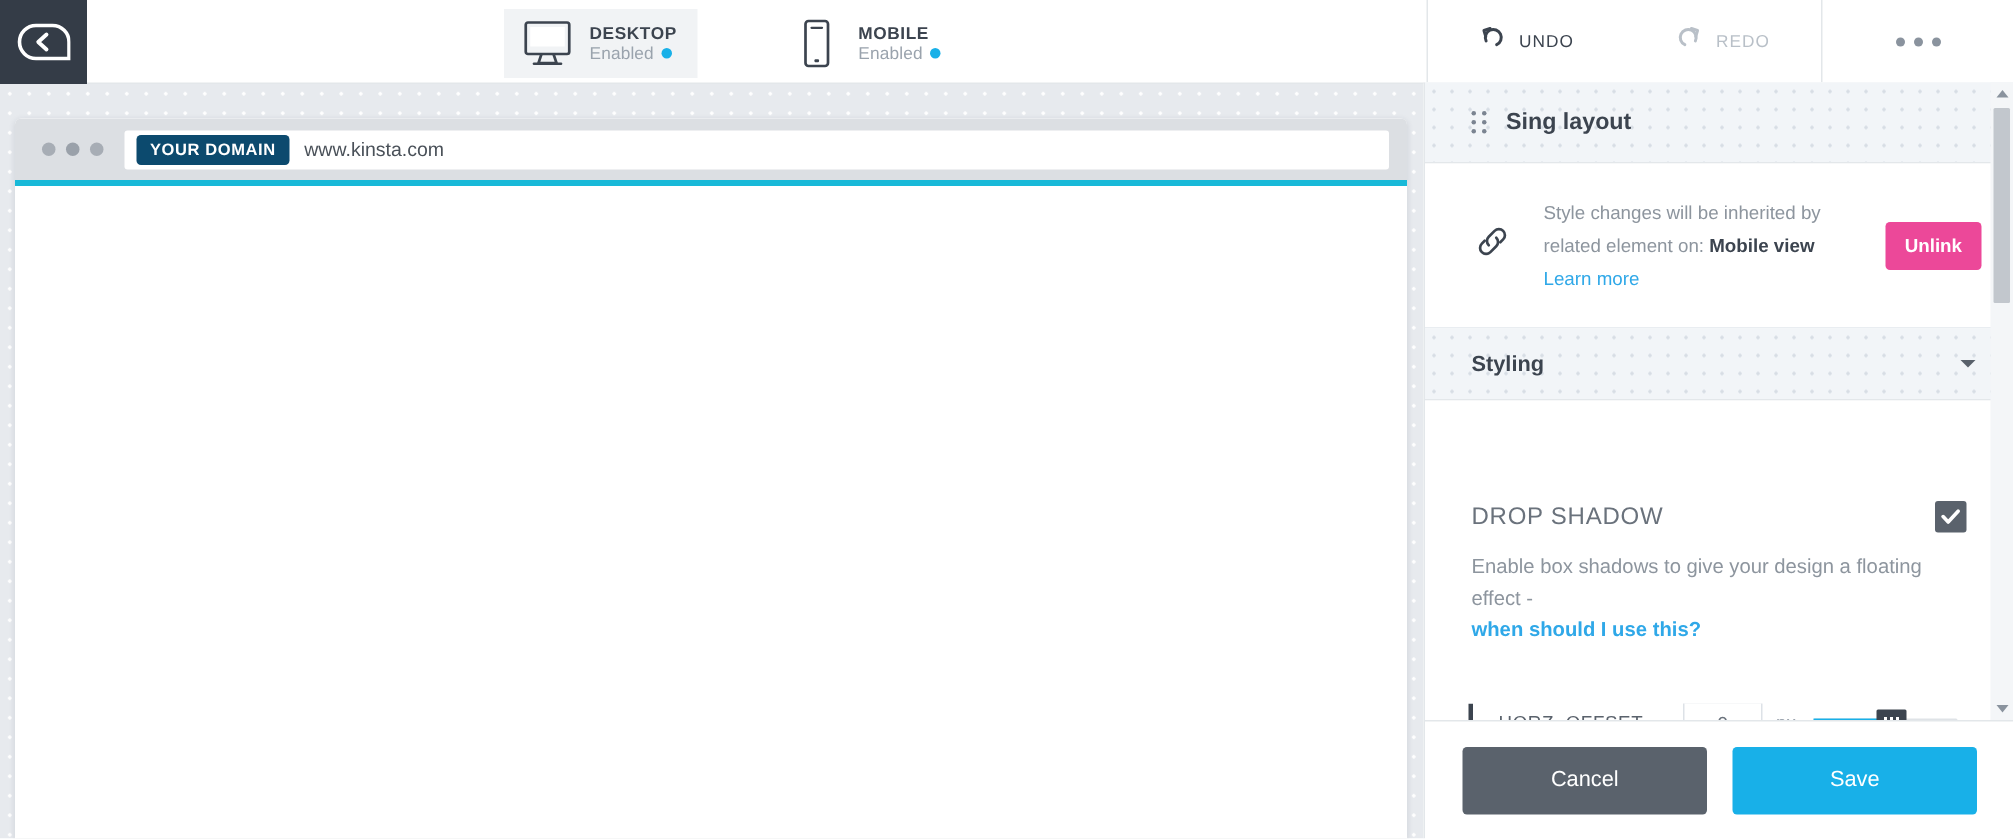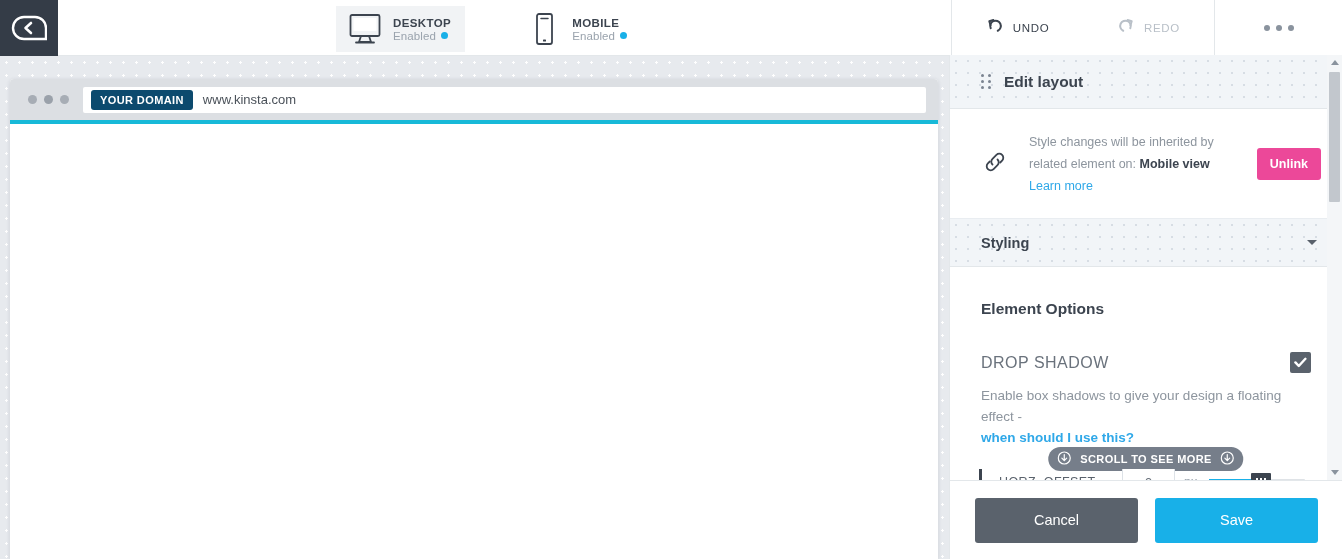--- a/index.html
+++ b/index.html
@@ -342,21 +342,21 @@
 
     <div class="panel-head dotted">
       <span class="drag-dots">
         <i></i>
           <i></i>
           <i></i>
           <i></i>
           <i></i>
           <i></i>
       </span>
-      <span class="title">Edit layout</span>
+      <span class="title">Sing layout</span>
     </div>
 
     <div class="inherit-box">
       <span>
         <svg width="30" height="30" viewBox="0 0 30 30">
           <path d="M12.5 17.5 A4 4 0 0 1 12.5 11.8 L16.4 7.9 A4 4 0 0 1 22.1 13.6 L20.2 15.5" fill="none" stroke="#3c444f" stroke-width="1.8" stroke-linecap="round"></path>
           <path d="M17.5 12.5 A4 4 0 0 1 17.5 18.2 L13.6 22.1 A4 4 0 0 1 7.9 16.4 L9.8 14.5" fill="none" stroke="#3c444f" stroke-width="1.8" stroke-linecap="round"></path>
         </svg>
       </span>
       <div class="inherit-txt">
@@ -366,51 +366,35 @@
       </div>
       <button class="unlink-btn">Unlink</button>
     </div>
 
     <div class="styling-row dotted">
       <span class="title">Styling</span>
       <span class="caret-down"></span>
     </div>
 
     <div class="opts">
-      <h3>Element Options</h3>
 
       <div class="ds-row">
         <span class="ds-label">DROP SHADOW</span>
         <span class="checkbox">
           <svg width="13" height="11" viewBox="0 0 13 11">
             <path d="M1.4 5.4 L4.8 9 L11.4 1.8" fill="none" stroke="#ffffff" stroke-width="2.4" stroke-linecap="round" stroke-linejoin="round"></path>
           </svg>
         </span>
       </div>
 
       <div class="ds-desc">
         <span>Enable box shadows to give your design a floating effect -</span>
         <a href="#">when should I use this?</a>
       </div>
 
-      <div class="scroll-pill">
-        <span>
-          <svg width="14" height="14" viewBox="0 0 14 14">
-            <circle cx="7" cy="7" r="6" fill="none" stroke="#ffffff" stroke-width="1.2"></circle>
-            <path d="M7 3.6 V9.4 M4.6 7.2 L7 9.6 L9.4 7.2" fill="none" stroke="#ffffff" stroke-width="1.2" stroke-linecap="round" stroke-linejoin="round"></path>
-          </svg>
-        </span>
-        <span>SCROLL TO SEE MORE</span>
-        <span>
-          <svg width="14" height="14" viewBox="0 0 14 14">
-            <circle cx="7" cy="7" r="6" fill="none" stroke="#ffffff" stroke-width="1.2"></circle>
-            <path d="M7 3.6 V9.4 M4.6 7.2 L7 9.6 L9.4 7.2" fill="none" stroke="#ffffff" stroke-width="1.2" stroke-linecap="round" stroke-linejoin="round"></path>
-          </svg>
-        </span>
-      </div>
 
       <div class="slider-row">
         <span class="sl-bar"></span>
         <span class="sl-label">HORZ. OFFSET</span>
         <span class="sl-num">0</span>
         <span class="sl-unit">px</span>
         <span class="sl-track">
           <span class="sl-fill"></span>
           <span class="sl-knob">
               <i></i>

